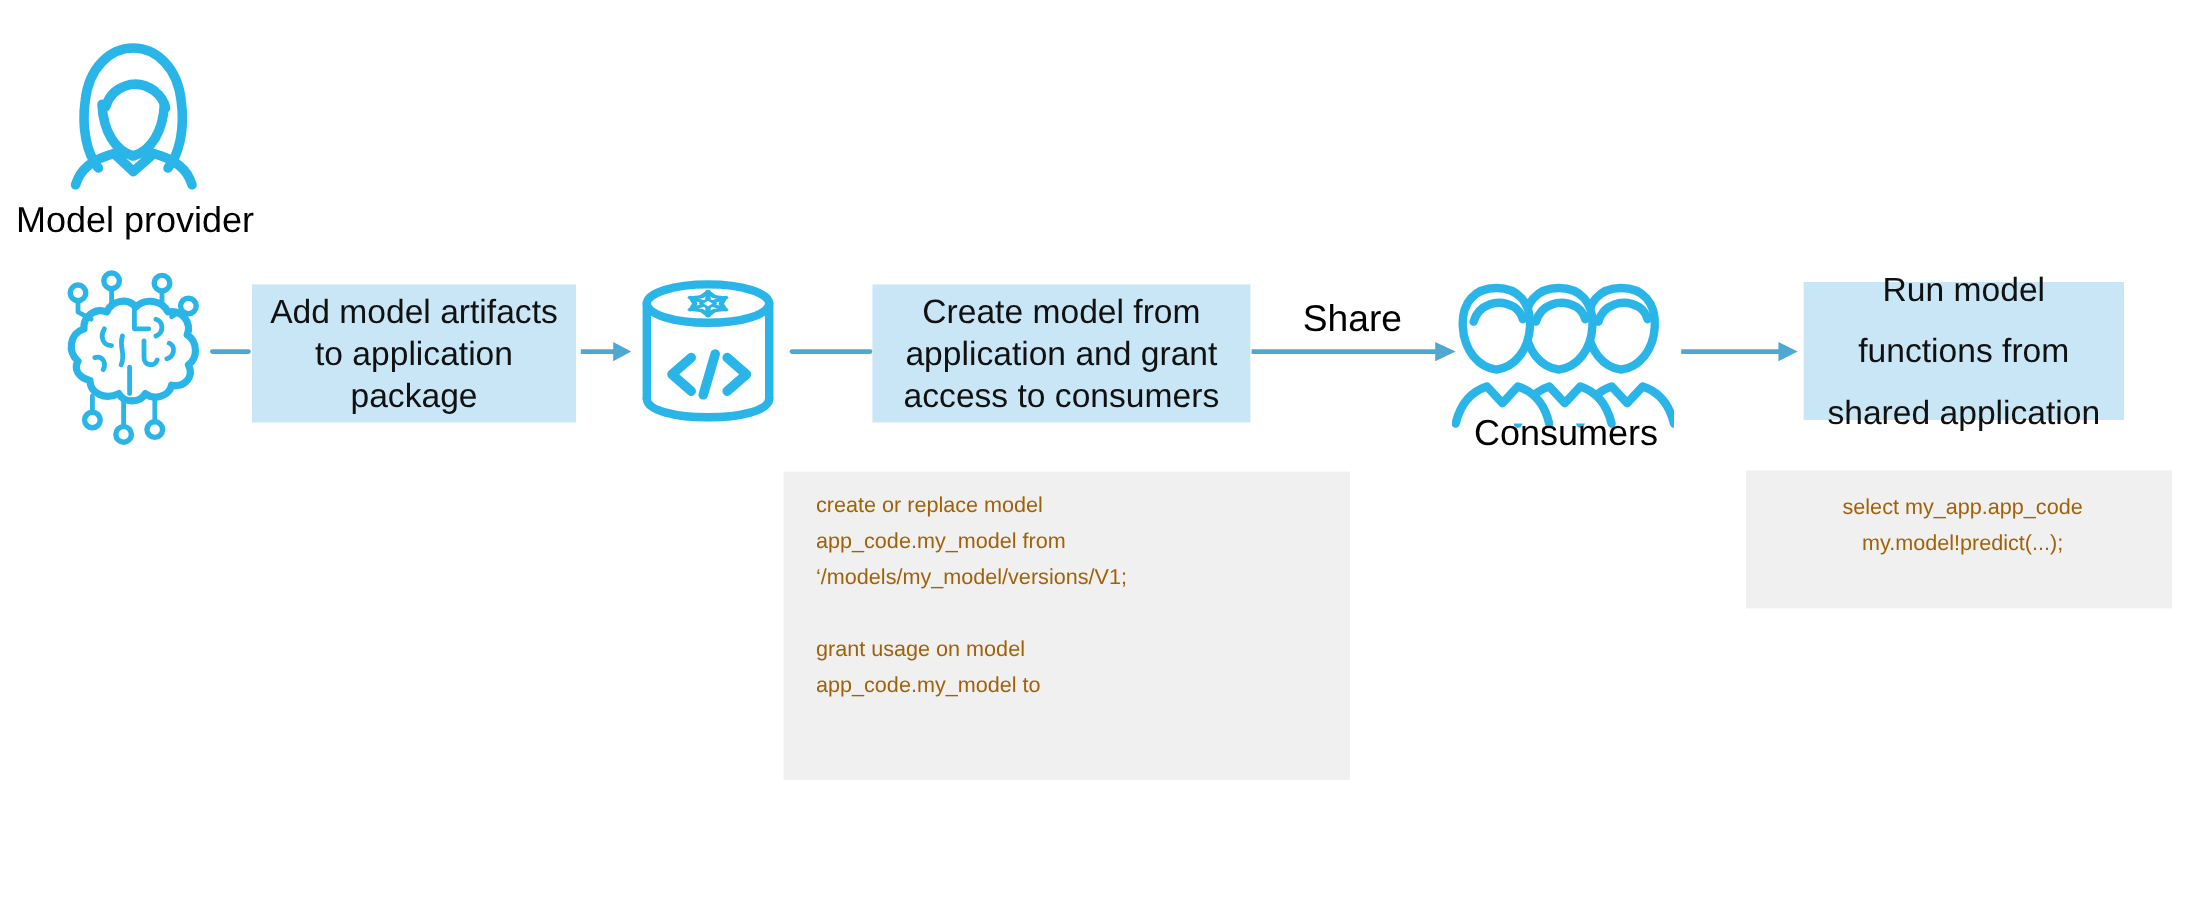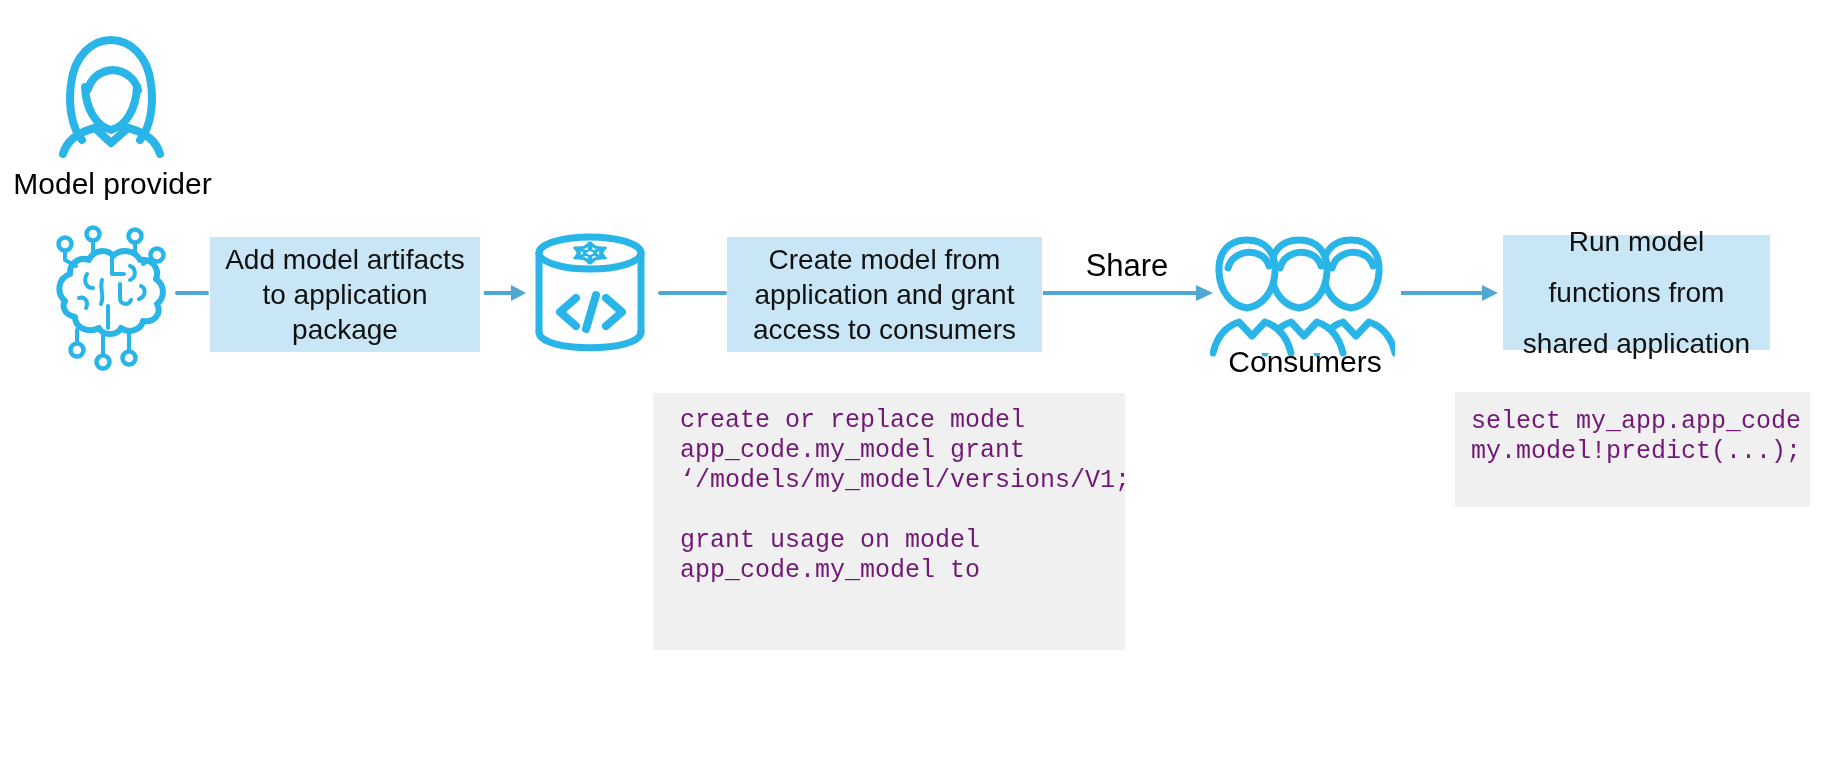--- a/index.html
+++ b/index.html
@@ -22,22 +22,22 @@
   .label{
     color:#000;font-size:30px;text-align:center;white-space:nowrap;line-height:1.1;
   }
   .step-box{
     background:var(--box-fill);
     display:flex;flex-direction:column;align-items:center;justify-content:center;
     color:#111;font-size:28px;line-height:35px;text-align:center;
   }
   .code-block{
     background:var(--code-bg);
-    font-family:Liberation Mono, monospace;
-    font-size:25px;line-height:30px;color:#701a75;
+    font-family:Liberation Sans, sans-serif;
+    font-size:18px;line-height:30px;color:#a16207;
   }
   .code-line{white-space:pre;min-height:30px;}
   #code1{padding:13px 10px 0 27px;}
   #code2{padding:15px 10px 0 16px;}
 </style>
 </head>
 <body>
 
 <div class="canvas">
 
@@ -155,21 +155,21 @@
   </svg>
 
   <div class="abs step-box" style="left:1503px;top:235px;width:267px;height:115px;gap:16px;">
     <span>Run model</span>
     <span>functions from</span>
     <span>shared application</span>
   </div>
 
   <div id="code1" class="abs code-block" style="left:653px;top:393px;width:472px;height:257px;">
     <div class="code-line">create or replace model</div>
-    <div class="code-line">app_code.my_model grant</div>
+    <div class="code-line">app_code.my_model from</div>
     <div class="code-line">‘/models/my_model/versions/V1;</div>
     <div class="code-line"></div>
     <div class="code-line">grant usage on model</div>
     <div class="code-line">app_code.my_model to</div>
   </div>
 
   <div id="code2" class="abs code-block" style="left:1455px;top:392px;width:355px;height:115px;text-align:center;">
     <div class="code-line">select my_app.app_code</div>
     <div class="code-line">my.model!predict(...);</div>
   </div>

